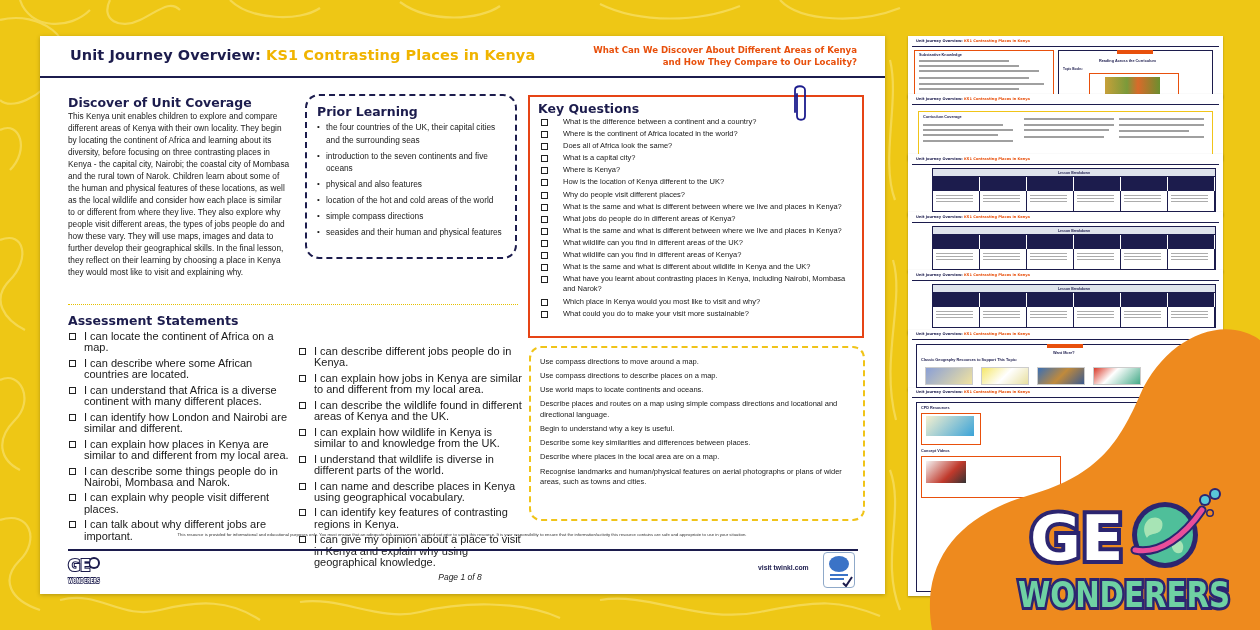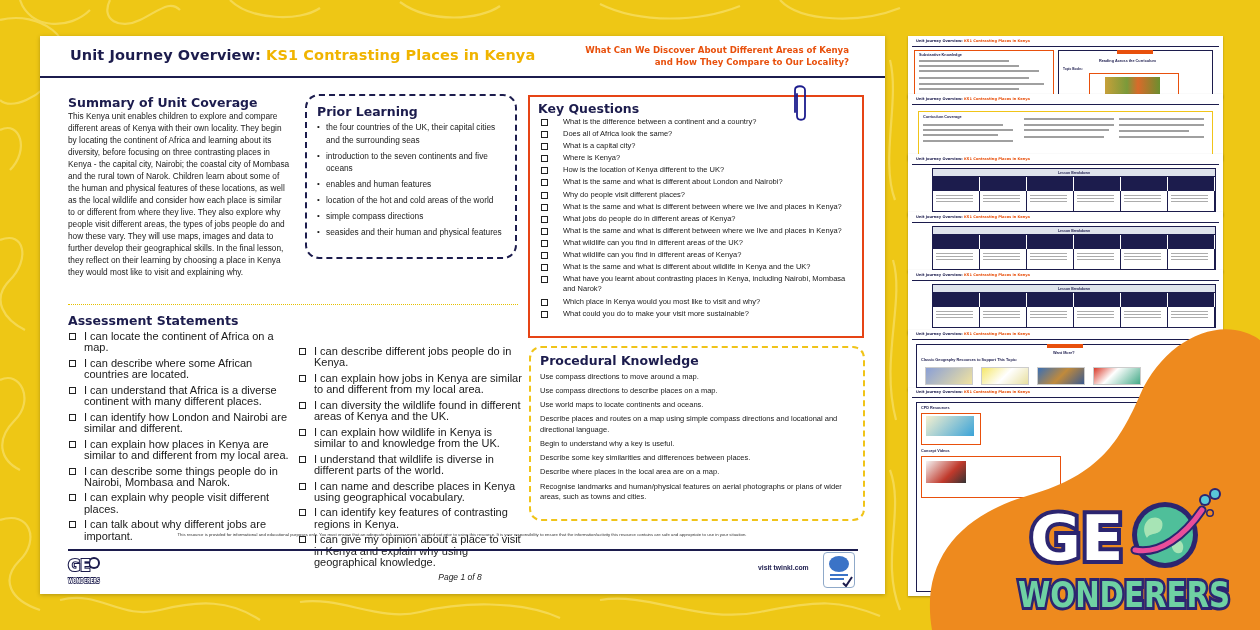--- a/index.html
+++ b/index.html
@@ -22,21 +22,21 @@
     position: absolute; left: 0; top: 0; width: 845px; height: 42px;
     border-bottom: 2px solid #1c1c4d;
   }
   .title {
     position: absolute; left: 30px; top: 11px;
     font-family: "DejaVu Sans", sans-serif; font-weight: bold; font-size: 14.5px;
     color: #1c1c4d; letter-spacing: 0.1px; white-space: nowrap;
   }
   .title .accent { color: #f0b400; }
   .subtitle {
-    position: absolute; right: 36px; top: 8px; width: 330px; text-align: right;
+    position: absolute; right: 28px; top: 8px; width: 330px; text-align: right;
     font-family: "DejaVu Sans", sans-serif; font-weight: bold; font-size: 8.6px; line-height: 12px;
     color: #e8500c;
   }
 
   h2.sec {
     font-family: "DejaVu Sans", sans-serif; font-weight: bold; color: #1c1c4d;
     font-size: 12.5px; line-height: 15px; white-space: nowrap;
   }
 
   .summary { position: absolute; left: 28px; top: 59px; width: 222px; }
@@ -350,30 +350,30 @@
       <span>Unit Journey Overview:</span>
       <span class="accent">KS1 Contrasting Places in Kenya</span>
     </div>
     <div class="subtitle">
       <div>What Can We Discover About Different Areas of Kenya</div>
       <div>and How They Compare to Our Locality?</div>
     </div>
   </div>
 
   <div class="summary">
-    <h2 class="sec">Summary of Unit Coverage</h2>
+    <h2 class="sec">Discover of Unit Coverage</h2>
     <p>This Kenya unit enables children to explore and compare different areas of Kenya with their own locality. They begin by locating the continent of Africa and learning about its diversity, before focusing on three contrasting places in Kenya - the capital city, Nairobi; the coastal city of Mombasa and the rural town of Narok. Children learn about some of the human and physical features of these locations, as well as the local wildlife and consider how each place is similar to or different from where they live. They also explore why people visit different areas, the types of jobs people do and how these vary. They will use maps, images and data to further develop their geographical skills. In the final lesson, they reflect on their learning by choosing a place in Kenya they would most like to visit and explaining why.</p>
   </div>
 
   <div class="prior">
     <h2 class="sec">Prior Learning</h2>
     <ul id="prior-list">
         <li>the four countries of the UK, their capital cities and the surrounding seas</li>
         <li>introduction to the seven continents and five oceans</li>
-        <li>enables and human features</li>
+        <li>physical and also features</li>
         <li>location of the hot and cold areas of the world</li>
         <li>simple compass directions</li>
         <li>seasides and their human and physical features</li>
       </ul>
   </div>
 
   <div class="divider-dots"></div>
 
   <div class="assess">
     <h2 class="sec">Assessment Statements</h2>
@@ -385,54 +385,53 @@
           <div class="check-item"><span class="box"></span></div>
           <div class="check-item"><span class="box"></span><span>I can identify how London and Nairobi are similar and different.</span></div>
           <div class="check-item"><span class="box"></span><span>I can explain how places in Kenya are similar to and different from my local area.</span></div>
           <div class="check-item"><span class="box"></span><span>I can describe some things people do in Nairobi, Mombasa and Narok.</span></div>
           <div class="check-item"><span class="box"></span><span>I can explain why people visit different places.</span></div>
           <div class="check-item"><span class="box"></span><span>I can talk about why different jobs are important.</span></div>
         </div>
       <div class="acol c2" id="assess-c2">
           <div class="check-item"><span class="box"></span><span>I can describe different jobs people do in Kenya.</span></div>
           <div class="check-item"><span class="box"></span><span>I can explain how jobs in Kenya are similar to and different from my local area.</span></div>
-          <div class="check-item"><span class="box"></span><span>I can diversity the wildlife found in different areas of Kenya and the UK.</span></div>
+          <div class="check-item"><span class="box"></span><span>I can describe the wildlife found in different areas of Kenya and the UK.</span></div>
           <div class="check-item"><span class="box"></span><span>I can explain how wildlife in Kenya is similar to and knowledge from the UK.</span></div>
           <div class="check-item"><span class="box"></span><span>I understand that wildlife is diverse in different parts of the world.</span></div>
           <div class="check-item"><span class="box"></span><span>I can name and describe places in Kenya using geographical vocabulary.</span></div>
           <div class="check-item"><span class="box"></span><span>I can identify key features of contrasting regions in Kenya.</span></div>
           <div class="check-item"><span class="box"></span><span>I can give my opinion about a place to visit in Kenya and explain why using geographical knowledge.</span></div>
         </div>
     </div>
   </div>
 
   <div class="keyq">
     <h2 class="sec">Key Questions</h2>
     <div id="keyq-list">
         <div class="check-item"><span class="box"></span><span>What is the difference between a continent and a country?</span></div>
+        <div class="check-item"><span class="box"></span><span>Where is the continent of Africa located in the world?</span></div>
         <div class="check-item"><span class="box"></span><span>Does all of Africa look the same?</span></div>
         <div class="check-item"><span class="box"></span><span>What is a capital city?</span></div>
         <div class="check-item"><span class="box"></span><span>Where is Kenya?</span></div>
         <div class="check-item"><span class="box"></span><span>How is the location of Kenya different to the UK?</span></div>
-        <div class="check-item"><span class="box"></span><span>What is the same and what is different about London and Nairobi?</span></div>
         <div class="check-item"><span class="box"></span><span>Why do people visit different places?</span></div>
         <div class="check-item"><span class="box"></span><span>What is the same and what is different between where we live and places in Kenya?</span></div>
         <div class="check-item"><span class="box"></span><span>What jobs do people do in different areas of Kenya?</span></div>
         <div class="check-item"><span class="box"></span><span>What is the same and what is different between where we live and places in Kenya?</span></div>
         <div class="check-item"><span class="box"></span><span>What wildlife can you find in different areas of the UK?</span></div>
         <div class="check-item"><span class="box"></span><span>What wildlife can you find in different areas of Kenya?</span></div>
         <div class="check-item"><span class="box"></span><span>What is the same and what is different about wildlife in Kenya and the UK?</span></div>
         <div class="check-item"><span class="box"></span><span>What have you learnt about contrasting places in Kenya, including Nairobi, Mombasa and Narok?</span></div>
         <div class="check-item"><span class="box"></span><span>Which place in Kenya would you most like to visit and why?</span></div>
         <div class="check-item"><span class="box"></span><span>What could you do to make your visit more sustainable?</span></div>
       </div>
   </div>
 
   <div class="proc">
-    <h2 class="sec">Procedural Knowledge</h2>
     <div id="proc-list">
         <p>Use compass directions to move around a map.</p>
         <p>Use compass directions to describe places on a map.</p>
         <p>Use world maps to locate continents and oceans.</p>
         <p>Describe places and routes on a map using simple compass directions and locational and directional language.</p>
         <p>Begin to understand why a key is useful.</p>
         <p>Describe some key similarities and differences between places.</p>
         <p>Describe where places in the local area are on a map.</p>
         <p>Recognise landmarks and human/physical features on aerial photographs or plans of wider areas, such as towns and cities.</p>
       </div>

